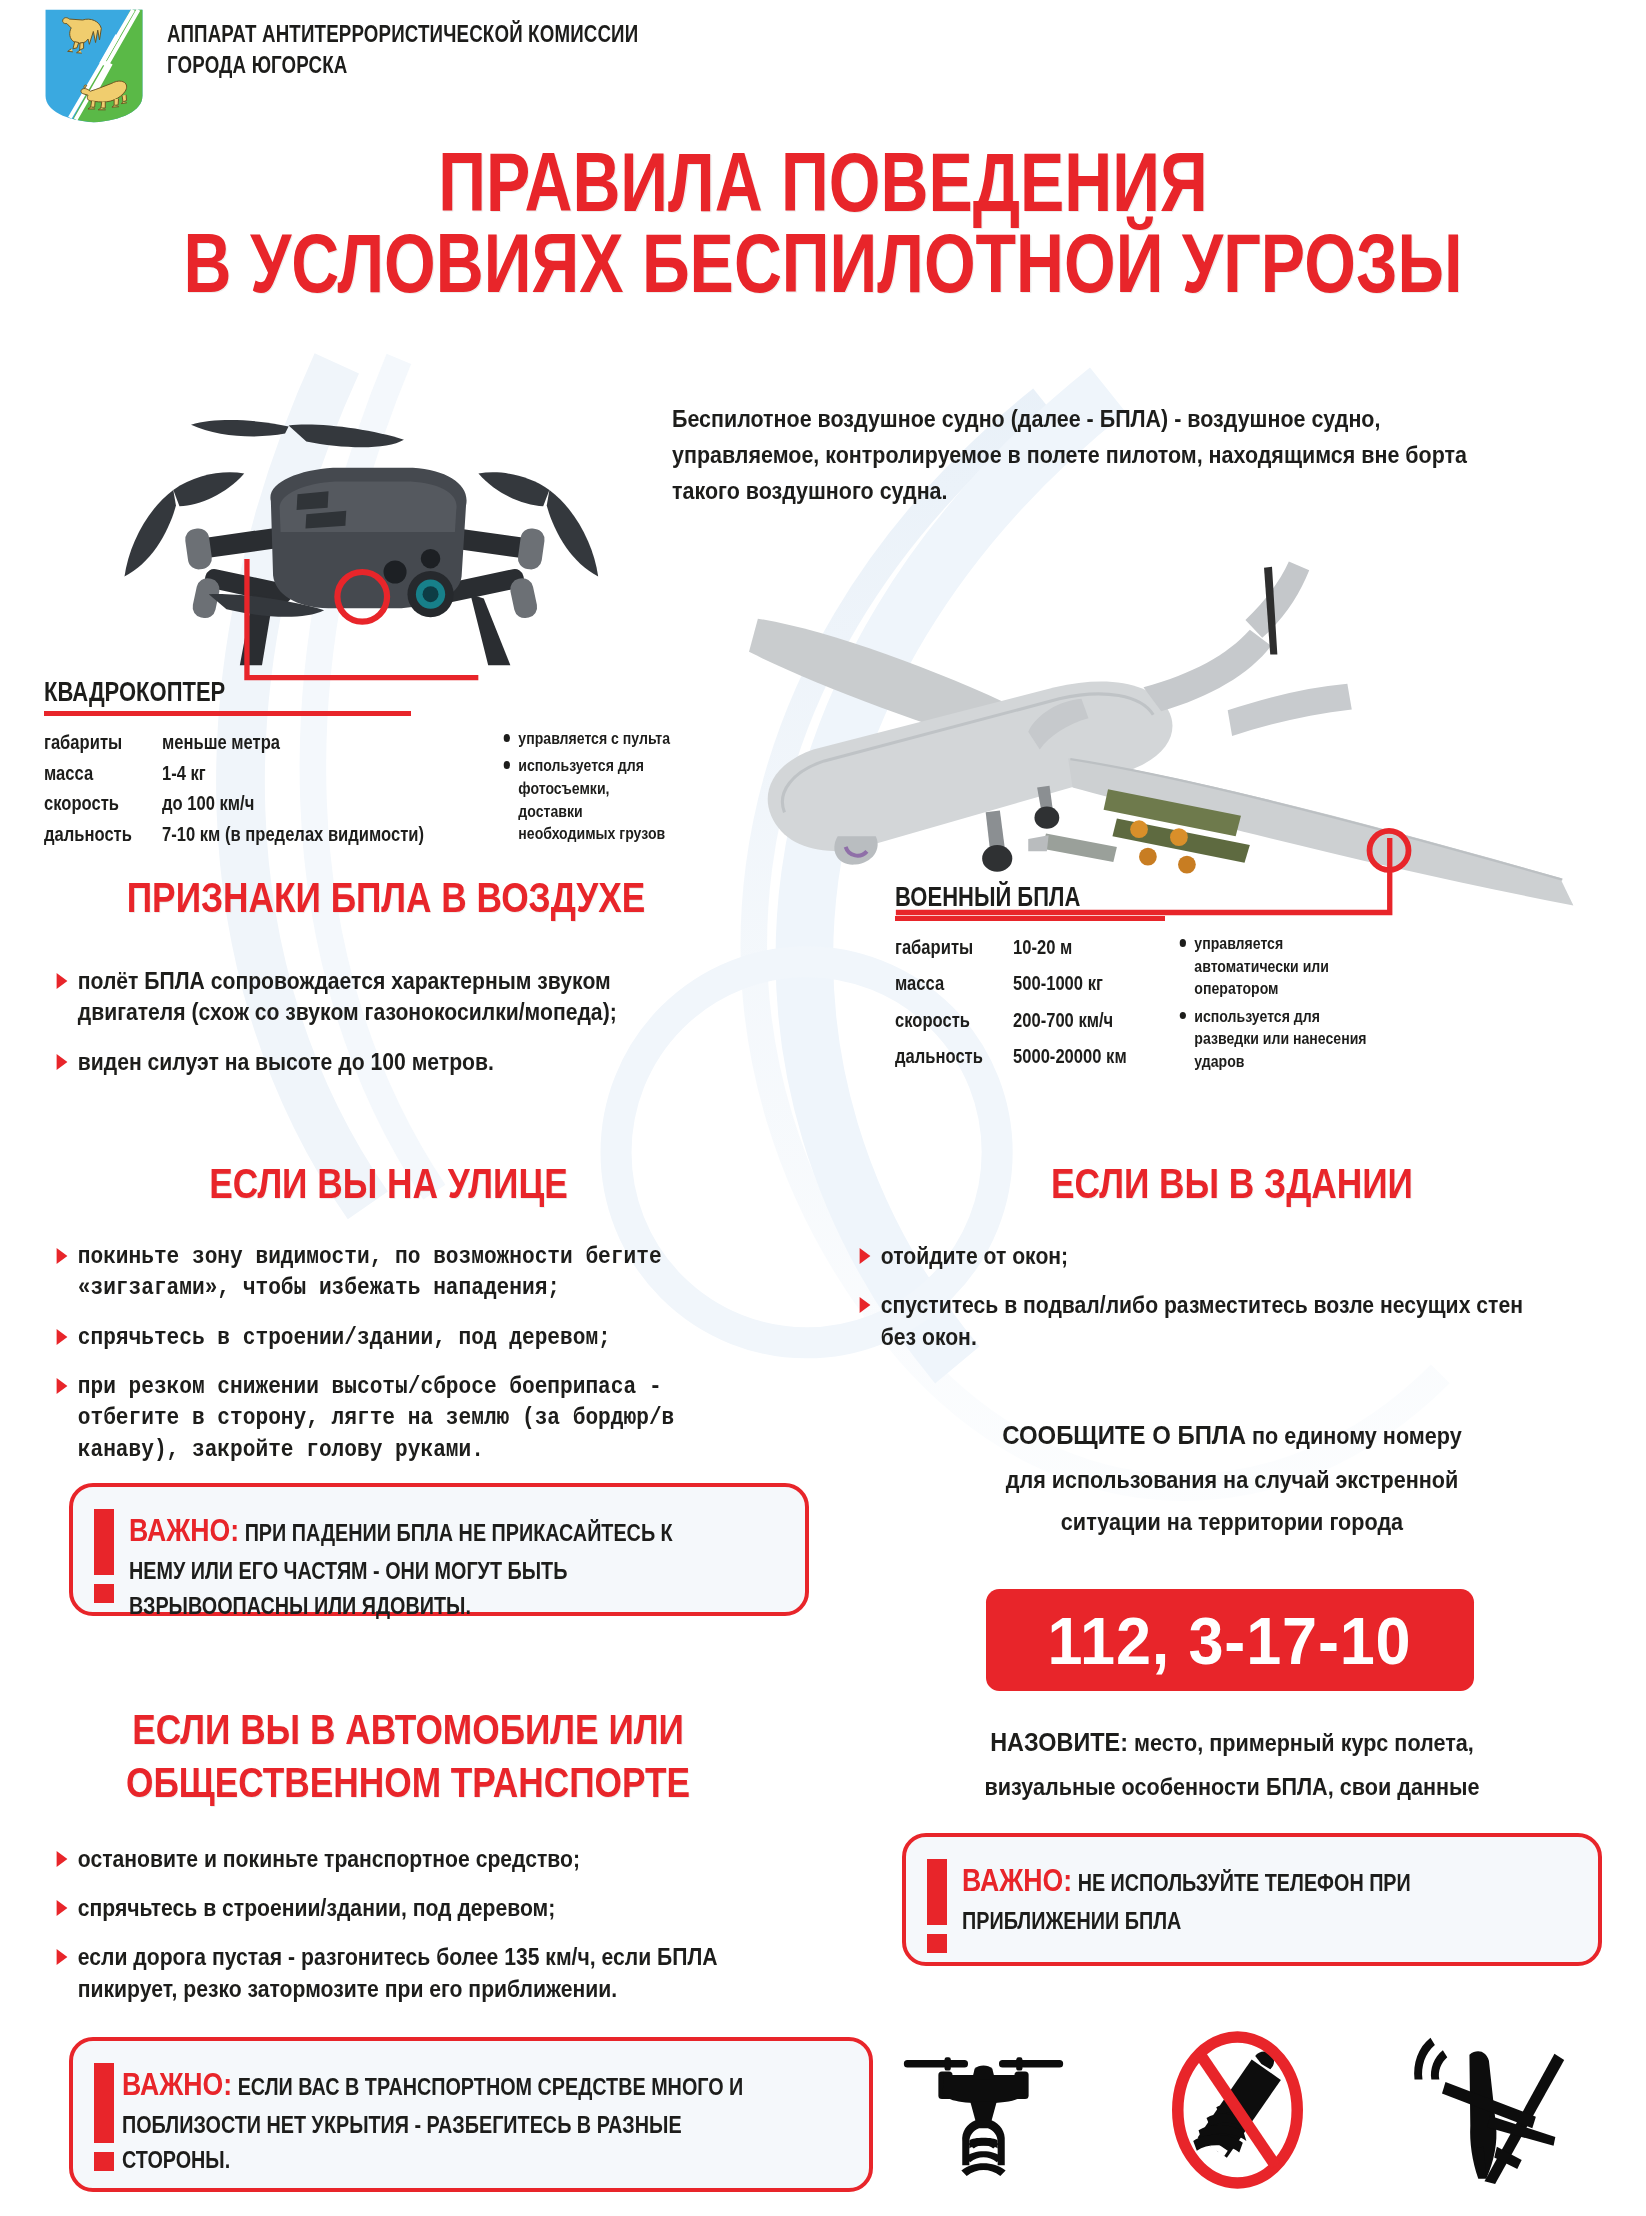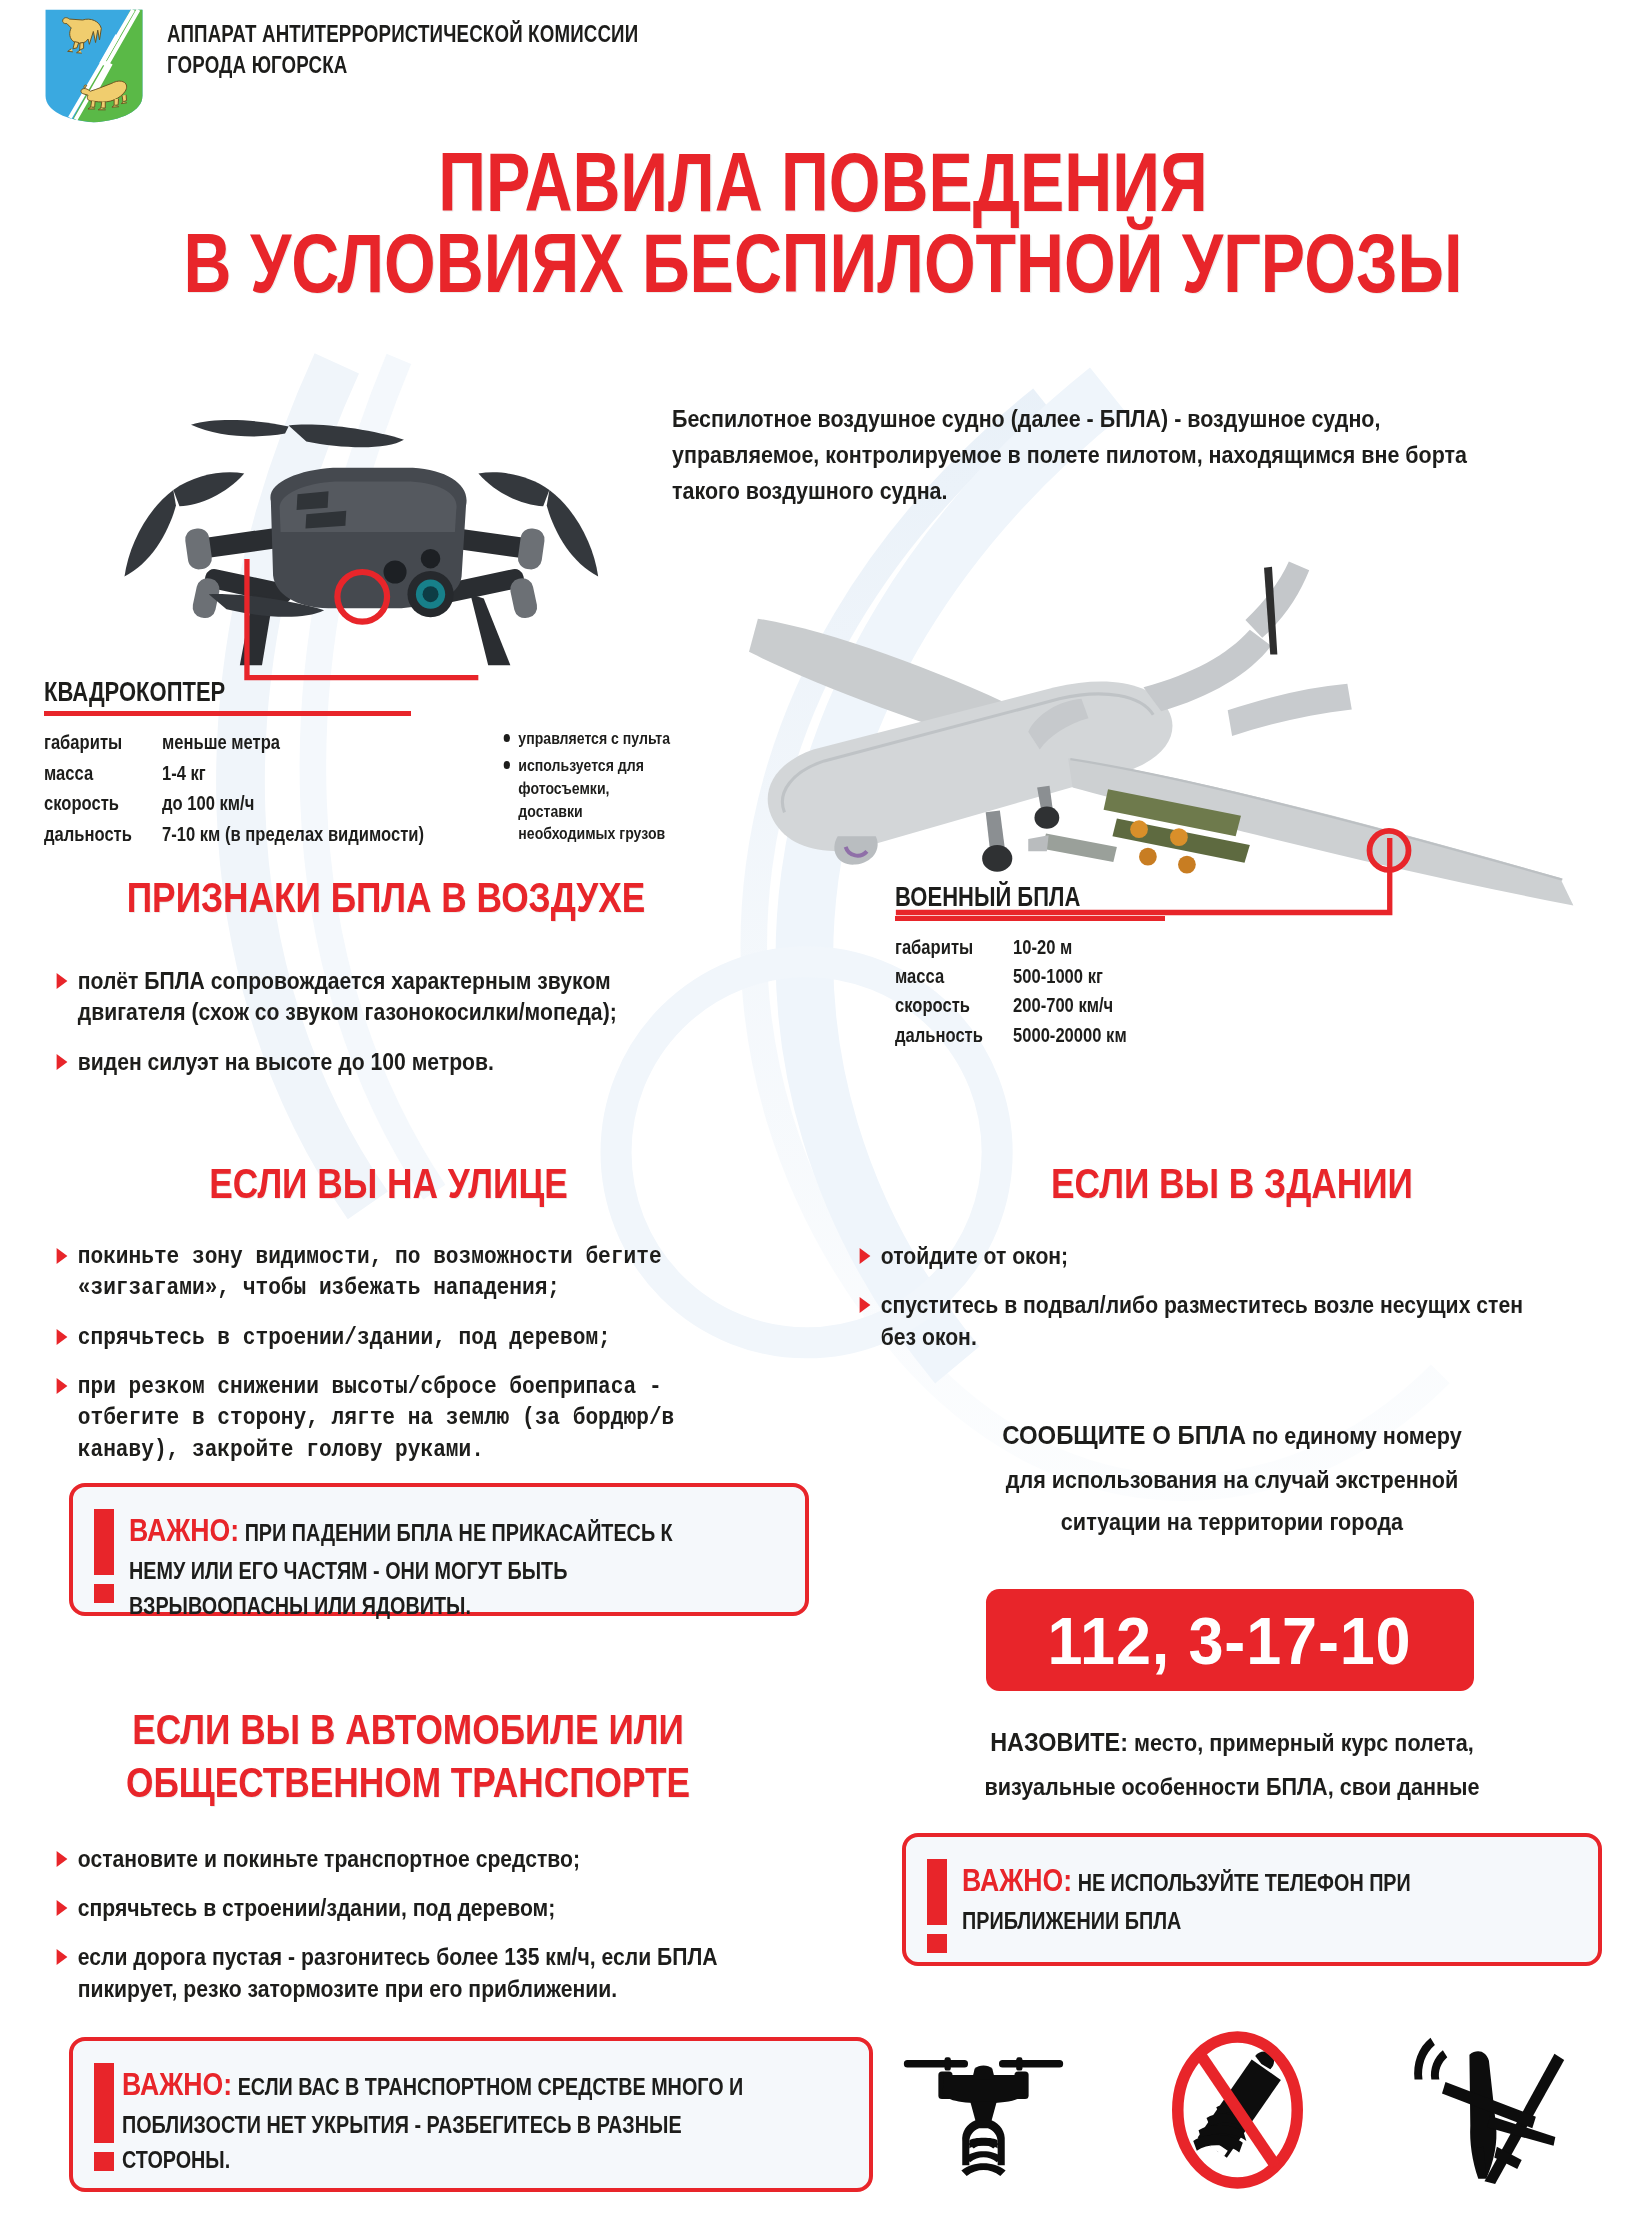--- a/index.html
+++ b/index.html
@@ -71,21 +71,21 @@
   
   .blist { list-style:none; }
   .blist li { position:relative; padding-left:27.5px; margin-bottom:17.7px;
               font-weight:bold; font-size:23.5px; line-height:1.34; color:#1d1d1b;
               transform:scaleX(0.90); transform-origin:left top; }
   .blist li::before { content:""; position:absolute; left:3.5px; top:7px;
               width:0; height:0; border-left:12.4px solid #e8252a;
               border-top:8.4px solid transparent; border-bottom:8.4px solid transparent; }
 
   
-  .imp { position:absolute; border:4.9px solid #e8252a; border-radius:16px;
+  .imp { position:absolute; border:4.9px solid #e8252a; border-radius:24px;
          background:#f5f8fb; display:flex; align-items:flex-start; gap:15px;
          padding:19.5px 17.7px 19.5px 21px; z-index:6; }
   .imp .bang { flex:0 0 auto; width:20.4px; padding-top:2.7px; }
   .imp .bang .stem { width:20.4px; height:66px; background:#e8252a; }
   .imp .bang .dot  { width:20.4px; height:18.6px; background:#e8252a; margin-top:8.9px; }
   .imp .itxt { font-weight:bold; font-size:23px; line-height:1.52; color:#1d1d1b;
                transform:scaleX(0.86); transform-origin:left top; }
   .imp .itxt .lead { color:#e8252a; font-size:31px; }
 
   
@@ -298,20 +298,24 @@
         <tr>
           <td class="k">скорость</td>
           <td class="v">200-700 км/ч</td>
         </tr>
         <tr>
           <td class="k">дальность</td>
           <td class="v">5000-20000 км</td>
         </tr>
       </tbody>
     </table>
+    <ul>
+      <li>управляется автоматически или оператором</li>
+      <li>используется для разведки или нанесения ударов</li>
+    </ul>
   </div>
 </div>
 
 <div style="position:absolute; left:40px; top:875px; width:692px; z-index:5;">
   <div class="sec-h">ПРИЗНАКИ БПЛА В ВОЗДУХЕ</div>
 </div>
 <ul class="blist" style="position:absolute; left:53px; top:966px; width:692px; z-index:5;">
   <li>полёт БПЛА сопровождается характерным звуком двигателя (схож со звуком газонокосилки/мопеда);</li>
   <li>виден силуэт на высоте до 100 метров.</li>
 </ul>

